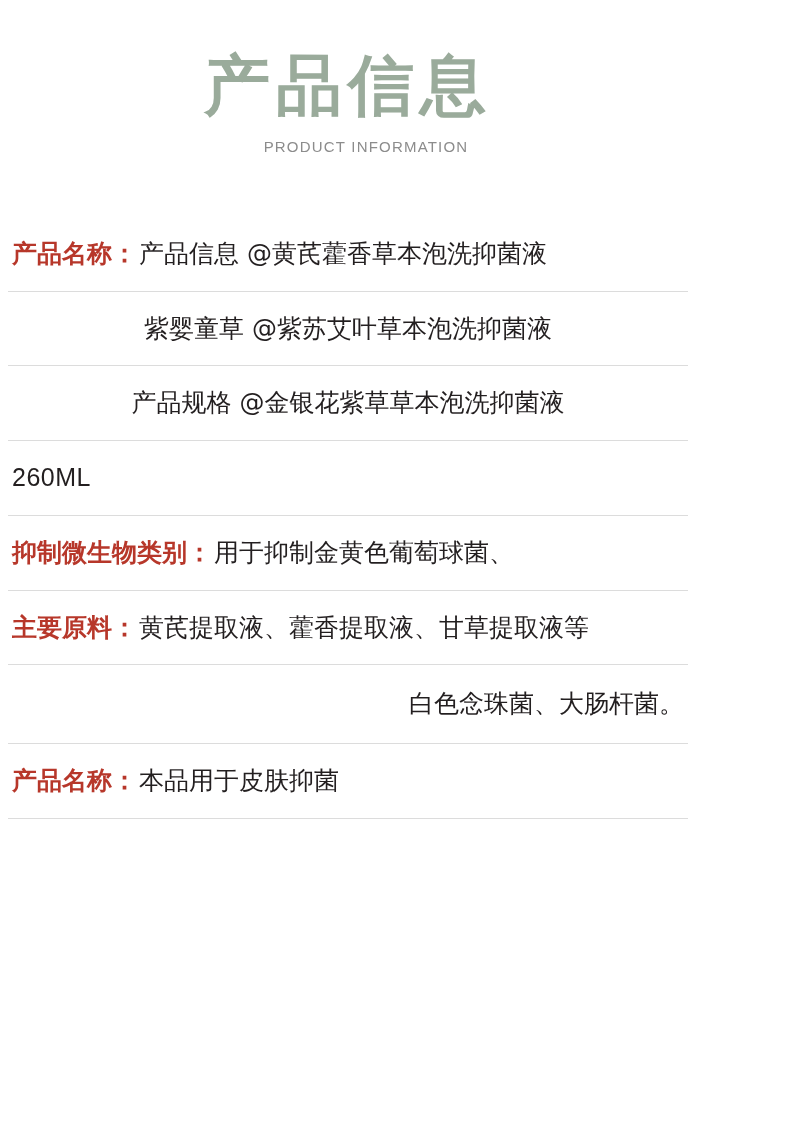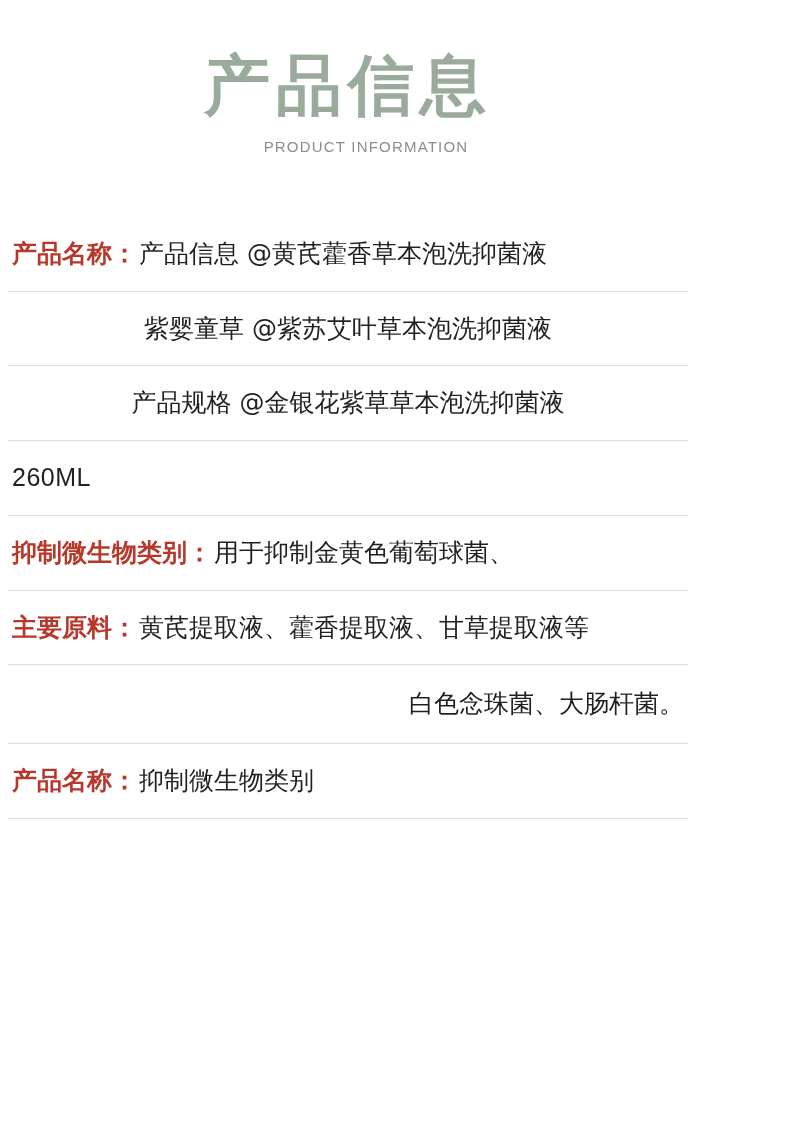--- a/index.html
+++ b/index.html
@@ -129,17 +129,17 @@
       <span class="label">主要原料：</span>
       <span class="value">黄芪提取液、藿香提取液、甘草提取液等</span>
     </div>
 
     <div class="row continuation">
       <span class="value">白色念珠菌、大肠杆菌。</span>
     </div>
 
     <div class="row">
       <span class="label">产品名称：</span>
-      <span class="value">抑制微生物类别</span>
+      <span class="value">本品用于皮肤抑菌</span>
     </div>
 
   </div>
 </div>
 
 </body></html>

